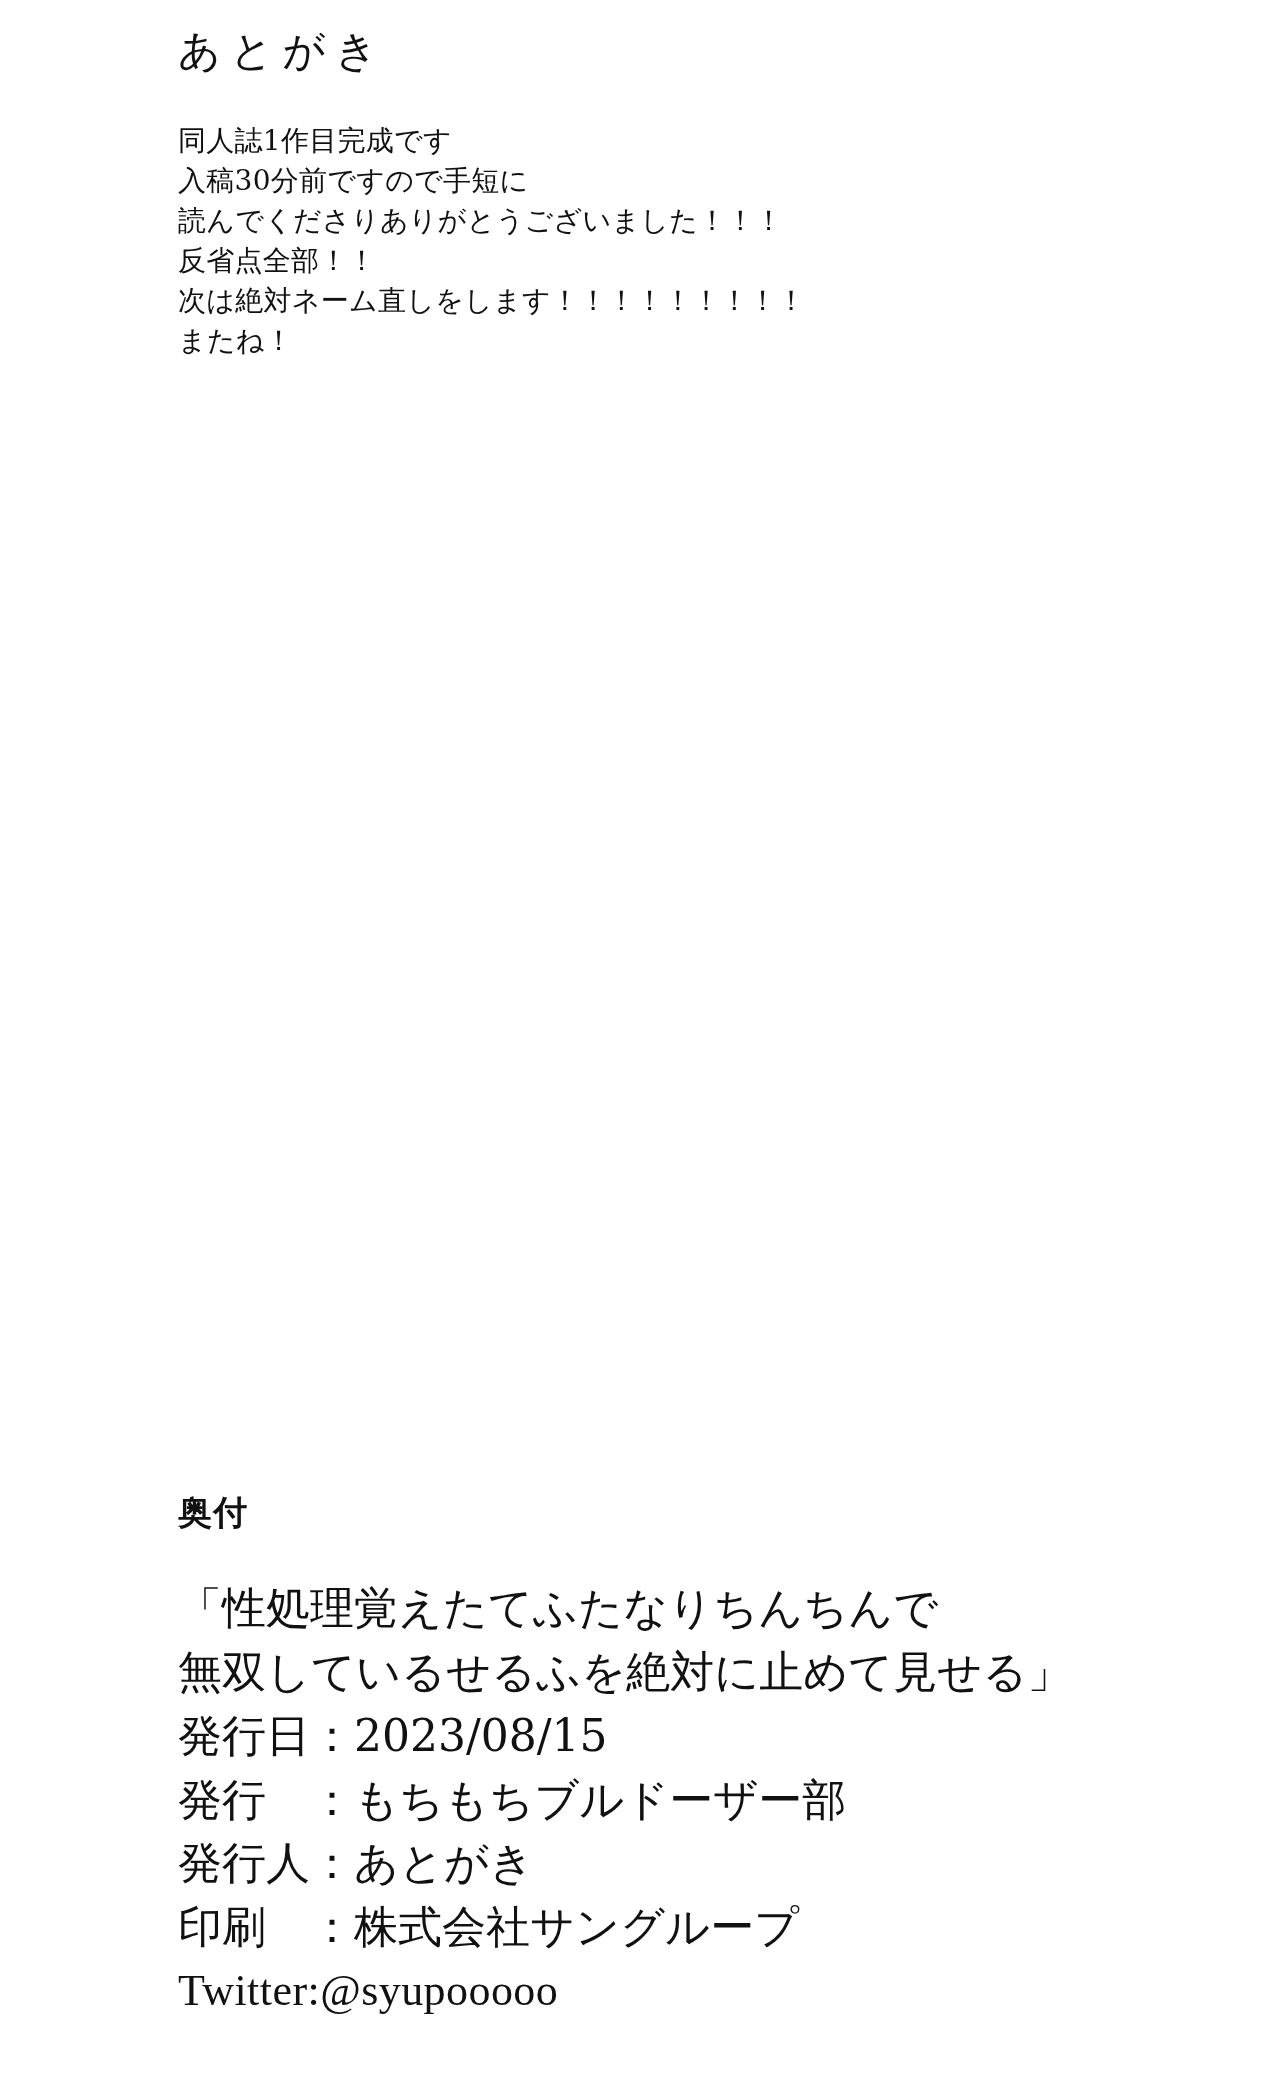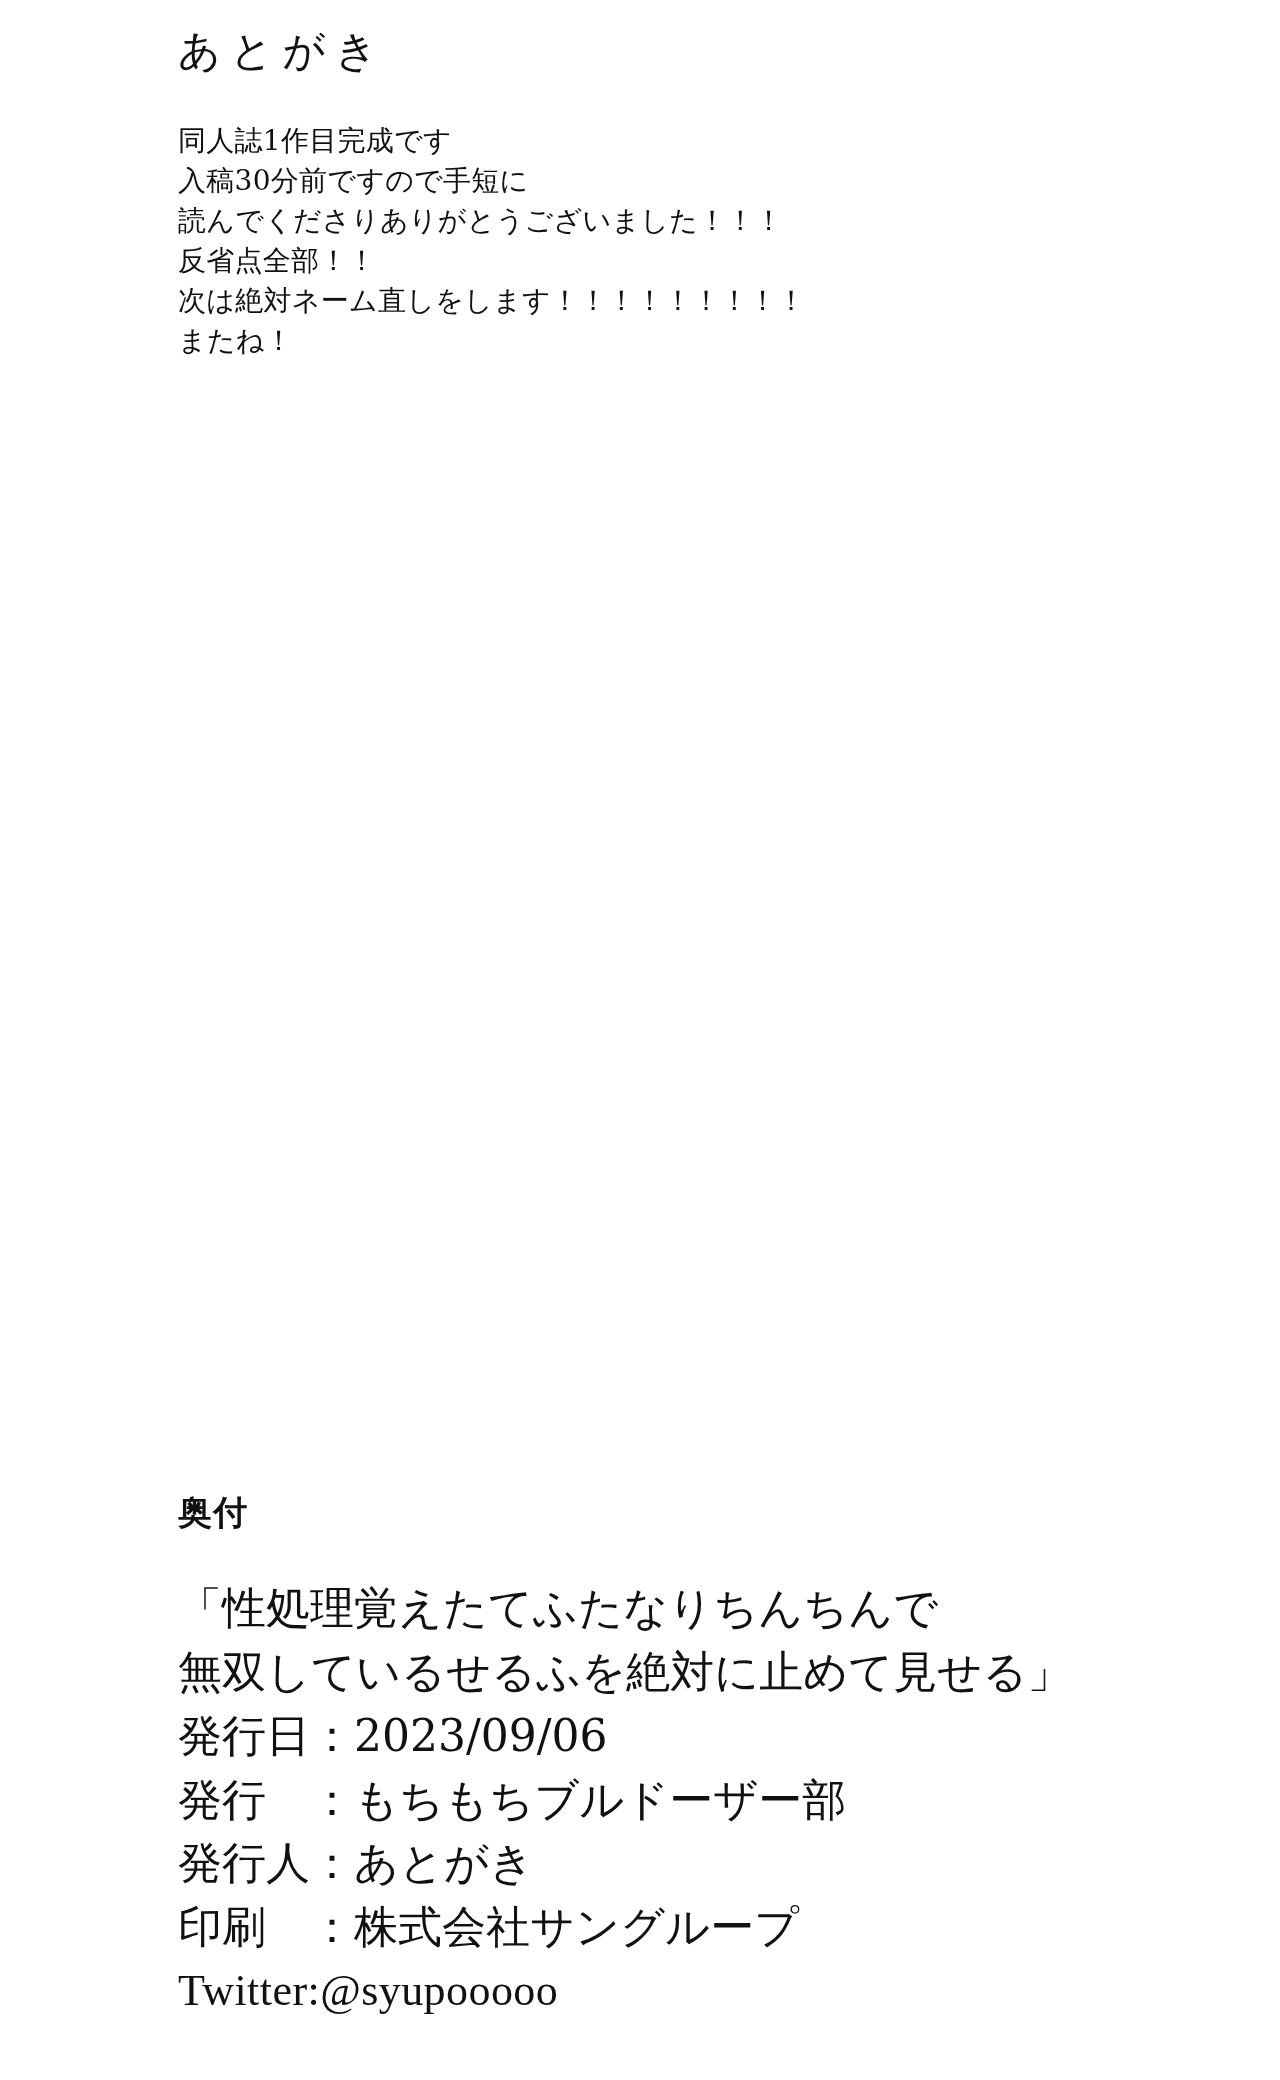--- a/index.html
+++ b/index.html
@@ -101,21 +101,21 @@
       <span class="line">次は絶対ネーム直しをします！！！！！！！！！</span>
       <span class="line">またね！</span>
     </div>
   </section>
 
   <section class="colophon-section">
     <h2 class="colophon-heading">奥付</h2>
     <div class="colophon-body">
       <span class="line">「性処理覚えたてふたなりちんちんで</span>
       <span class="line">無双しているせるふを絶対に止めて見せる」</span>
-      <span class="line">発行日：2023/09/06</span>
+      <span class="line">発行日：2023/08/15</span>
       <span class="line">発行　：もちもちブルドーザー部</span>
       <span class="line">発行人：あとがき</span>
       <span class="line">印刷　：株式会社サングループ</span>
       <span class="line latin">Twitter:@syupooooo</span>
     </div>
   </section>
 
 </div>
 
 </body></html>

